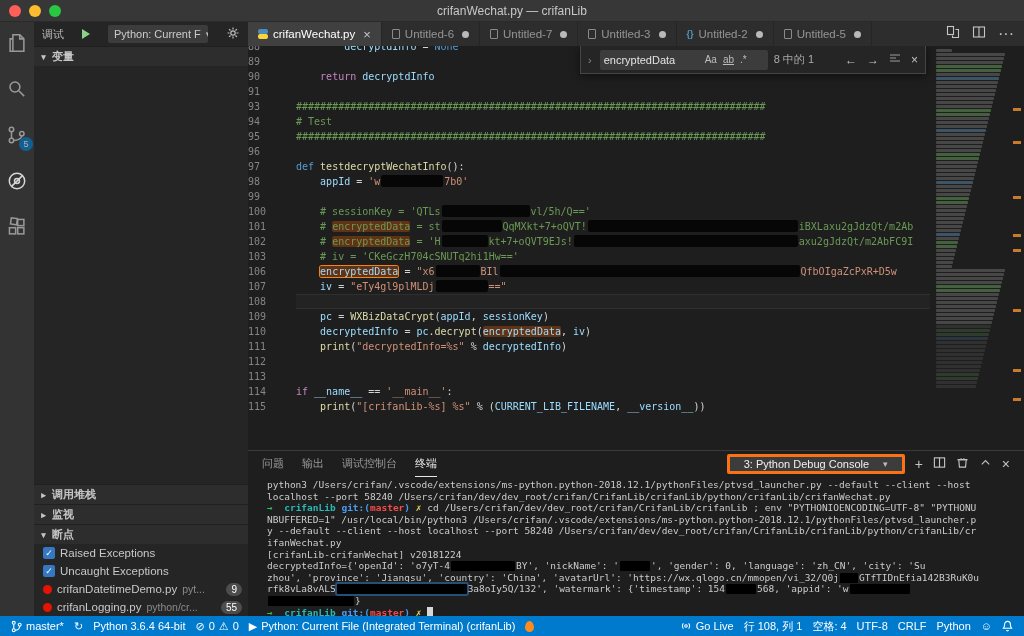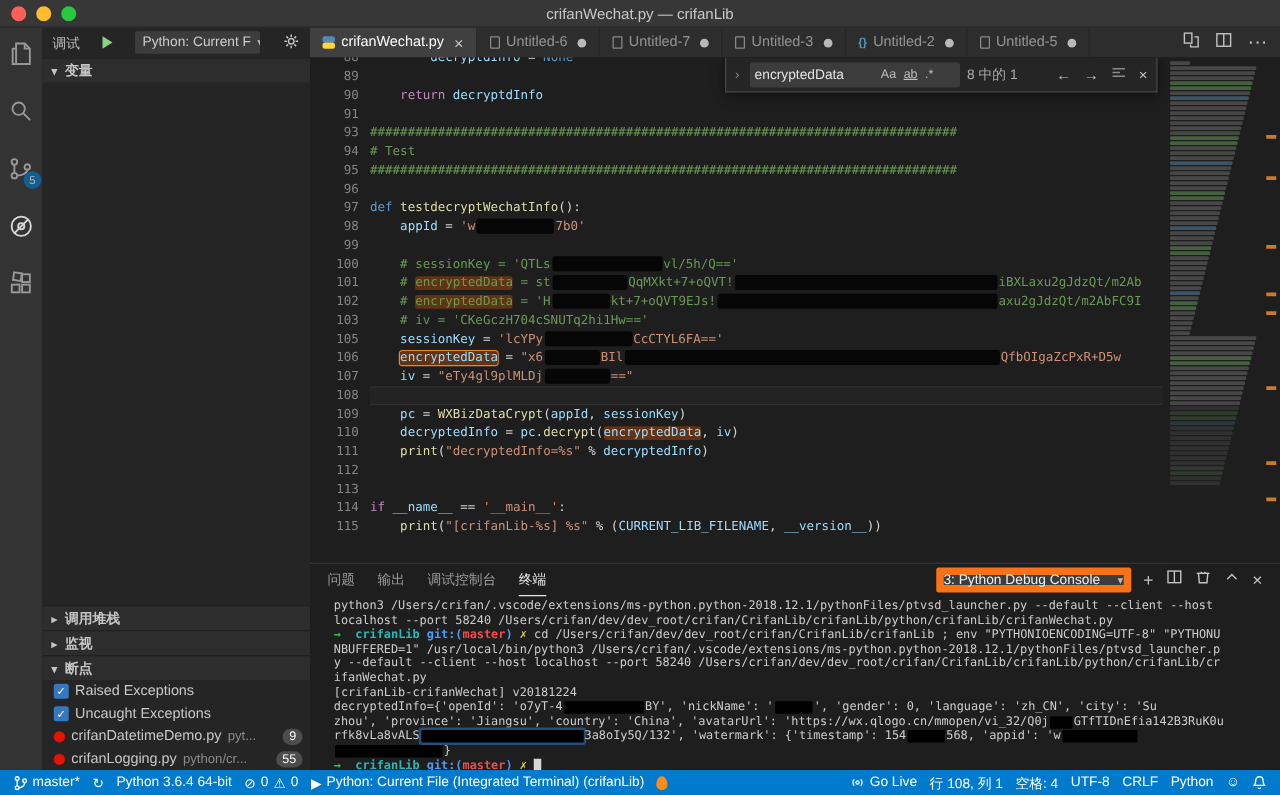--- a/index.html
+++ b/index.html
@@ -65,21 +65,21 @@
   .pyicon i { position:absolute; width:10px; height:5px; border-radius:2px; display:block; }
   .pyicon .pt { top:0; left:0; background:#4b8bbe; }
   .pyicon .pb { bottom:0; left:0; background:#ffd43b; }
   .tabbar-actions { margin-left:auto; display:flex; align-items:center; gap:12px; padding:0 10px; color:#c5c5c5; flex:none; }
   .tabbar-actions svg { stroke:#c5c5c5; fill:none; stroke-width:1.1; }
 
   
   .editor { flex:1; position:relative; background:#1e1e1e; overflow:hidden; }
   .code-lines { position:absolute; left:0; right:0; top:-7px; }
   .line { display:flex; height:15px; line-height:15px; font-family:"DejaVu Sans Mono", monospace; font-size:10px; white-space:pre; }
-  .ln { width:48px; flex:none; text-align:right; padding-right:9px; color:#858585; }
+  .ln { width:48px; flex:none; padding-right:9px; color:#858585; }
   .lc { flex:1; min-width:0; overflow:hidden; color:#d4d4d4; }
   .line.cur .lc { border-top:1px solid #2f2f2f; border-bottom:1px solid #2f2f2f; background:rgba(120,120,120,.06); }
   .tk-pln{color:#d4d4d4} .tk-kw{color:#c586c0} .tk-def{color:#569cd6} .tk-fn{color:#dcdcaa}
   .tk-var{color:#9cdcfe} .tk-str{color:#ce9178} .tk-com{color:#6a9955} .tk-pun{color:#d4d4d4}
   .hl { background:#613214; border-radius:2px; }
   .hlc { background:#613214; box-shadow:0 0 0 1px #f38518; border-radius:2px; }
   .redact { display:inline-block; background:#060606; height:12px; vertical-align:text-bottom; border-radius:2px; margin:0 1px; }
 
   
   .minimap { position:absolute; top:0; right:14px; width:80px; bottom:0; background:#1e1e1e; padding:3px 2px 0 6px; overflow:hidden; }
@@ -99,22 +99,22 @@
   .fw-count { color:#aaaaaa; white-space:nowrap; flex:1; }
   .fw-btn { color:#c5c5c5; font-size:12px; padding:0 2px; }
   .fw-sel svg { stroke:#8a8a8a; fill:none; stroke-width:1.2; }
 
   
   .panel { height:166px; flex:none; background:#1e1e1e; border-top:1px solid #3a3a3a; display:flex; flex-direction:column; }
   .panel-header { height:26px; flex:none; display:flex; align-items:center; padding:0 14px; gap:18px; }
   .ptab { font-size:11px; color:#9a9a9a; height:100%; display:flex; align-items:center; border-bottom:1px solid transparent; }
   .ptab.active { color:#e7e7e7; border-bottom-color:#e7e7e7; }
   .panel-actions { margin-left:auto; display:flex; align-items:center; gap:10px; color:#c5c5c5; }
-  .terminal-select { background:#3c3c3c; border:6px solid #f97316; color:#f0f0f0; font-size:11px; height:20px;
-                     display:flex; align-items:center; gap:14px; padding:0 0; border-radius:2px; }
+  .terminal-select { background:#3c3c3c; border:3px solid #f97316; color:#f0f0f0; font-size:11px; height:20px;
+                     display:flex; align-items:center; gap:14px; padding:0 14px; border-radius:2px; }
   .pa-icon { font-size:14px; line-height:14px; }
   .panel-actions svg { stroke:#c5c5c5; fill:none; stroke-width:1.2; }
   .terminal { flex:1; overflow:hidden; padding:2px 0 0 19px; font-family:"DejaVu Sans Mono", monospace;
               font-size:9.5px; line-height:11.6px; color:#cccccc; white-space:pre; }
   .term-line { height:11.6px; }
   .t-t{color:#cccccc} .t-green{color:#2dbe4e;font-weight:bold} .t-cyan{color:#29b8b8;font-weight:bold}
   .t-blue{color:#4a9cf5;font-weight:bold} .t-red{color:#f14c4c;font-weight:bold} .t-yellow{color:#d7d75a;font-weight:bold}
   .red2 { display:inline-block; background:#000; height:10px; vertical-align:text-bottom; border-radius:1px; margin:0 1px; }
   .red2.sel { box-shadow:0 0 0 2px #264f78; }
   .cursor { display:inline-block; width:6px; height:11px; background:#d7d7d7; vertical-align:text-bottom; }
@@ -301,21 +301,20 @@
             <div class="line"><div class="ln">94</div><div class="lc"><span class="tk-com"># Test</span></div></div>
             <div class="line"><div class="ln">95</div><div class="lc"><span class="tk-com">##############################################################################</span></div></div>
             <div class="line"><div class="ln">96</div><div class="lc"></div></div>
             <div class="line"><div class="ln">97</div><div class="lc"><span class="tk-def">def </span><span class="tk-fn">testdecryptWechatInfo</span><span class="tk-pun">():</span></div></div>
             <div class="line"><div class="ln">98</div><div class="lc"><span class="tk-pln">    </span><span class="tk-var">appId</span><span class="tk-pun"> = </span><span class="tk-str">'w</span><span class="redact" style="width: 62px;"></span><span class="tk-str">7b0'</span></div></div>
             <div class="line"><div class="ln">99</div><div class="lc"></div></div>
             <div class="line"><div class="ln">100</div><div class="lc"><span class="tk-com">    # sessionKey = 'QTLs</span><span class="redact" style="width: 88px;"></span><span class="tk-com">vl/5h/Q=='</span></div></div>
             <div class="line"><div class="ln">101</div><div class="lc"><span class="tk-com">    # </span><span class="tk-com hl">encryptedData</span><span class="tk-com"> = st</span><span class="redact" style="width: 60px;"></span><span class="tk-com">QqMXkt+7+oQVT!</span><span class="redact" style="width: 210px;"></span><span class="tk-com">iBXLaxu2gJdzQt/m2Ab</span></div></div>
             <div class="line"><div class="ln">102</div><div class="lc"><span class="tk-com">    # </span><span class="tk-com hl">encryptedData</span><span class="tk-com"> = 'H</span><span class="redact" style="width: 46px;"></span><span class="tk-com">kt+7+oQVT9EJs!</span><span class="redact" style="width: 224px;"></span><span class="tk-com">axu2gJdzQt/m2AbFC9I</span></div></div>
             <div class="line"><div class="ln">103</div><div class="lc"><span class="tk-com">    # iv = 'CKeGczH704cSNUTq2hi1Hw=='</span></div></div>
-            <div class="line"><div class="ln">105</div><div class="lc"><span class="tk-pln">    </span><span class="tk-var">sessionKey</span><span class="tk-pun"> = </span><span class="tk-str">'lcYPy</span><span class="redact" style="width: 70px;"></span><span class="tk-str">CcCTYL6FA=='</span></div></div>
             <div class="line"><div class="ln">106</div><div class="lc"><span class="tk-pln">    </span><span class="tk-var hlc">encryptedData</span><span class="tk-pun"> = </span><span class="tk-str">"x6</span><span class="redact" style="width: 44px;"></span><span class="tk-str">BIl</span><span class="redact" style="width: 300px;"></span><span class="tk-str">QfbOIgaZcPxR+D5w</span></div></div>
             <div class="line"><div class="ln">107</div><div class="lc"><span class="tk-pln">    </span><span class="tk-var">iv</span><span class="tk-pun"> = </span><span class="tk-str">"eTy4gl9plMLDj</span><span class="redact" style="width: 52px;"></span><span class="tk-str">=="</span></div></div>
             <div class="line cur"><div class="ln">108</div><div class="lc"></div></div>
             <div class="line"><div class="ln">109</div><div class="lc"><span class="tk-pln">    </span><span class="tk-var">pc</span><span class="tk-pun"> = </span><span class="tk-fn">WXBizDataCrypt</span><span class="tk-pun">(</span><span class="tk-var">appId</span><span class="tk-pun">, </span><span class="tk-var">sessionKey</span><span class="tk-pun">)</span></div></div>
             <div class="line"><div class="ln">110</div><div class="lc"><span class="tk-pln">    </span><span class="tk-var">decryptedInfo</span><span class="tk-pun"> = </span><span class="tk-var">pc</span><span class="tk-pun">.</span><span class="tk-fn">decrypt</span><span class="tk-pun">(</span><span class="tk-var hl">encryptedData</span><span class="tk-pun">, </span><span class="tk-var">iv</span><span class="tk-pun">)</span></div></div>
             <div class="line"><div class="ln">111</div><div class="lc"><span class="tk-pln">    </span><span class="tk-fn">print</span><span class="tk-pun">(</span><span class="tk-str">"decryptedInfo=%s"</span><span class="tk-pun"> % </span><span class="tk-var">decryptedInfo</span><span class="tk-pun">)</span></div></div>
             <div class="line"><div class="ln">112</div><div class="lc"></div></div>
             <div class="line"><div class="ln">113</div><div class="lc"></div></div>
             <div class="line"><div class="ln">114</div><div class="lc"><span class="tk-kw">if </span><span class="tk-var">__name__</span><span class="tk-pun"> == </span><span class="tk-str">'__main__'</span><span class="tk-pun">:</span></div></div>
             <div class="line"><div class="ln">115</div><div class="lc"><span class="tk-pln">    </span><span class="tk-fn">print</span><span class="tk-pun">(</span><span class="tk-str">"[crifanLib-%s] %s"</span><span class="tk-pun"> % (</span><span class="tk-var">CURRENT_LIB_FILENAME</span><span class="tk-pun">, </span><span class="tk-var">__version__</span><span class="tk-pun">))</span></div></div>

